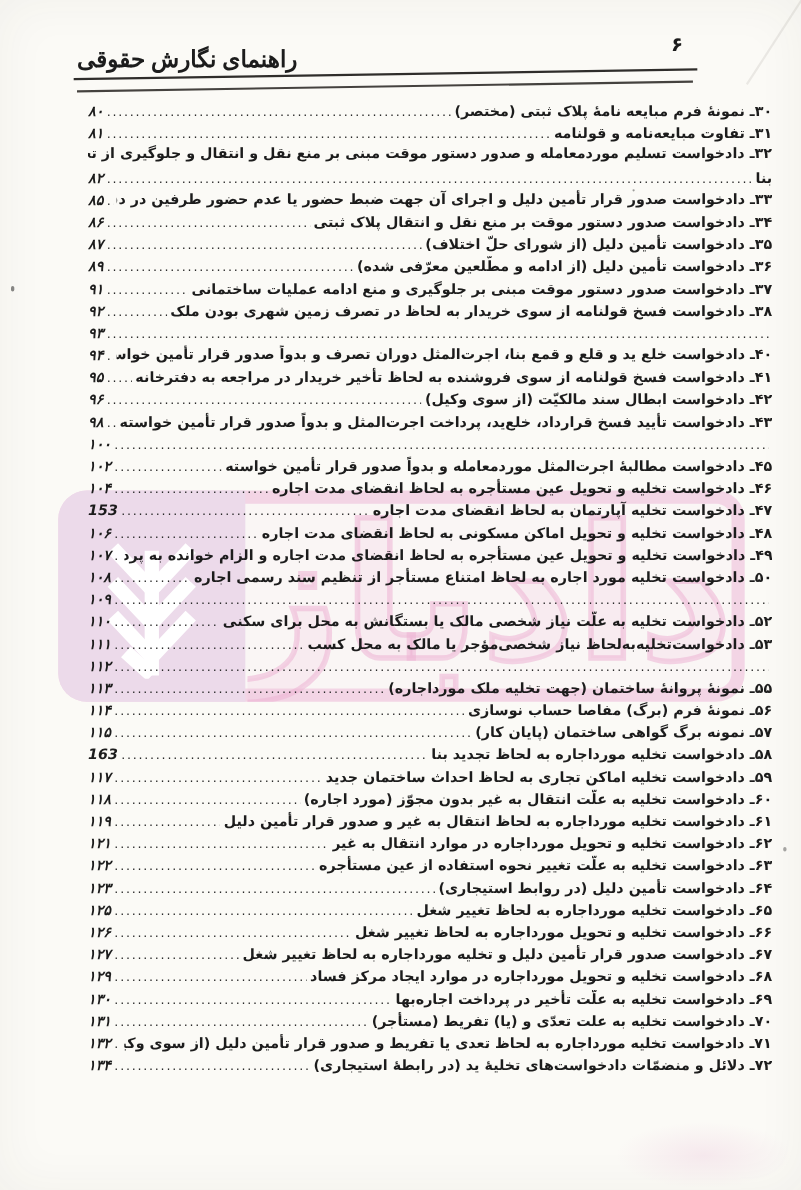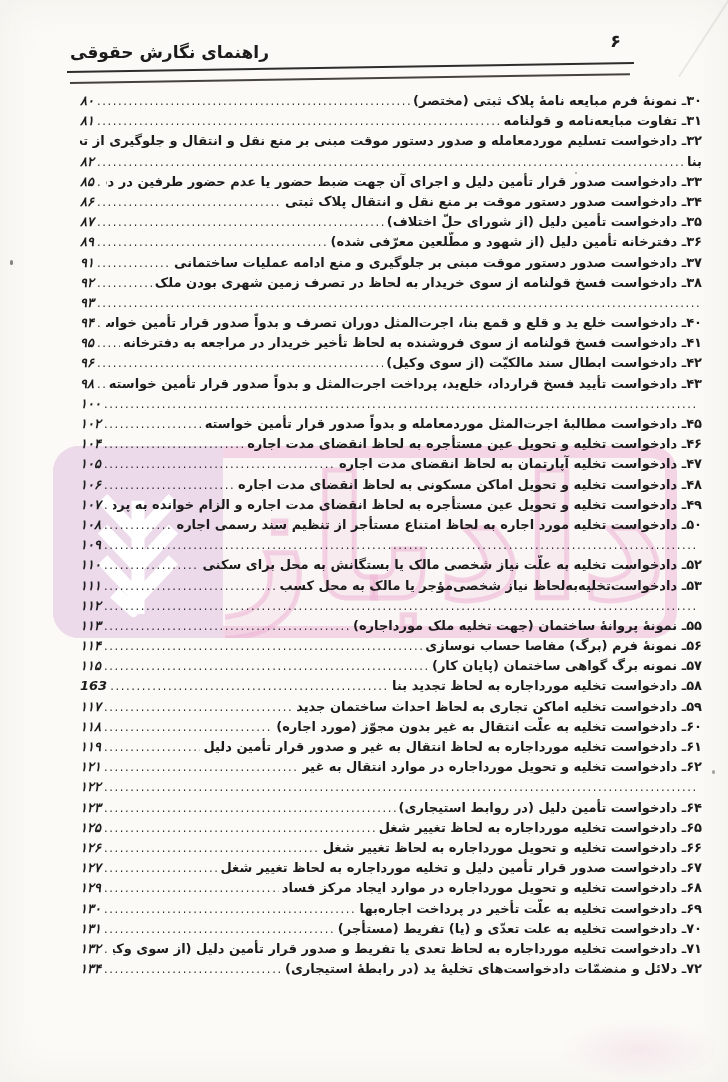--- a/index.html
+++ b/index.html
@@ -13,22 +13,22 @@
     position:absolute;inset:0;
     box-shadow:inset 0 0 45px rgba(60,50,40,0.05);
   }
   
   .page-number{
     position:absolute;top:30px;left:610px;width:40px;
     font-size:18px;font-weight:bold;text-align:left;
   }
   .header-title{
     position:absolute;top:42px;left:70px;
-    font-size:17px;font-weight:bold;letter-spacing:0px;
-    white-space:nowrap;direction:rtl;
+    font-size:21px;font-weight:bold;letter-spacing:0px;
+    white-space:nowrap;direction:rtl;font-family:Liberation Serif, serif;
   }
   .rule1{
     position:absolute;left:67px;top:71px;width:567px;height:2.2px;
     background:#2f2d2b;transform:rotate(-0.9deg);transform-origin:left center;
   }
   .rule2{
     position:absolute;left:70px;top:82px;width:560px;height:1.6px;
     background:#45423f;transform:rotate(-0.9deg);transform-origin:left center;
   }
   
@@ -148,21 +148,21 @@
       <span class="t-title">۳۴ـ دادخواست صدور دستور موقت بر منع نقل و انتقال پلاک ثبتی</span>
       <span class="t-leader"></span>
       <span class="t-page">۸۶</span>
     </div>
       <div class="toc-row">
       <span class="t-title">۳۵ـ دادخواست تأمین دلیل (از شورای حلّ اختلاف)</span>
       <span class="t-leader"></span>
       <span class="t-page">۸۷</span>
     </div>
       <div class="toc-row">
-      <span class="t-title">۳۶ـ دفترخانه تأمین دلیل (از شهود و مطّلعین معرّفی شده)</span>
+      <span class="t-title">۳۶ـ دادخواست تأمین دلیل (از ادامه و مطّلعین معرّفی شده)</span>
       <span class="t-leader"></span>
       <span class="t-page">۸۹</span>
     </div>
       <div class="toc-row">
       <span class="t-title">۳۷ـ دادخواست صدور دستور موقت مبنی بر جلوگیری و منع ادامه عملیات ساختمانی</span>
       <span class="t-leader"></span>
       <span class="t-page">۹۱</span>
     </div>
       <div class="toc-row">
       <span class="t-title">۳۸ـ دادخواست فسخ قولنامه از سوی خریدار به لحاظ در تصرف زمین شهری بودن ملک</span>
@@ -203,21 +203,21 @@
       <span class="t-page">۱۰۲</span>
     </div>
       <div class="toc-row">
       <span class="t-title">۴۶ـ دادخواست تخلیه و تحویل عین مستأجره به لحاظ انقضای مدت اجاره</span>
       <span class="t-leader"></span>
       <span class="t-page">۱۰۴</span>
     </div>
       <div class="toc-row">
       <span class="t-title">۴۷ـ دادخواست تخلیه آپارتمان به لحاظ انقضای مدت اجاره</span>
       <span class="t-leader"></span>
-      <span class="t-page">۱۰۵</span>
+      <span class="t-page">153</span>
     </div>
       <div class="toc-row">
       <span class="t-title">۴۸ـ دادخواست تخلیه و تحویل اماکن مسکونی به لحاظ انقضای مدت اجاره</span>
       <span class="t-leader"></span>
       <span class="t-page">۱۰۶</span>
     </div>
       <div class="toc-row">
       <span class="t-title">۴۹ـ دادخواست تخلیه و تحویل عین مستأجره به لحاظ انقضای مدت اجاره و الزام خوانده به پرداخت اجور معوقه</span>
       <span class="t-leader"></span>
       <span class="t-page">۱۰۷</span>
@@ -279,20 +279,21 @@
       <span class="t-title">۶۱ـ دادخواست تخلیه مورداجاره به لحاظ انتقال به غیر و صدور قرار تأمین دلیل</span>
       <span class="t-leader"></span>
       <span class="t-page">۱۱۹</span>
     </div>
       <div class="toc-row">
       <span class="t-title">۶۲ـ دادخواست تخلیه و تحویل مورداجاره در موارد انتقال به غیر</span>
       <span class="t-leader"></span>
       <span class="t-page">۱۲۱</span>
     </div>
       <div class="toc-row">
+      <span class="t-title">۶۳ـ دادخواست تخلیه به علّت تغییر نحوه استفاده از عین مستأجره</span>
       <span class="t-leader"></span>
       <span class="t-page">۱۲۲</span>
     </div>
       <div class="toc-row">
       <span class="t-title">۶۴ـ دادخواست تأمین دلیل (در روابط استیجاری)</span>
       <span class="t-leader"></span>
       <span class="t-page">۱۲۳</span>
     </div>
       <div class="toc-row">
       <span class="t-title">۶۵ـ دادخواست تخلیه مورداجاره به لحاظ تغییر شغل</span>

